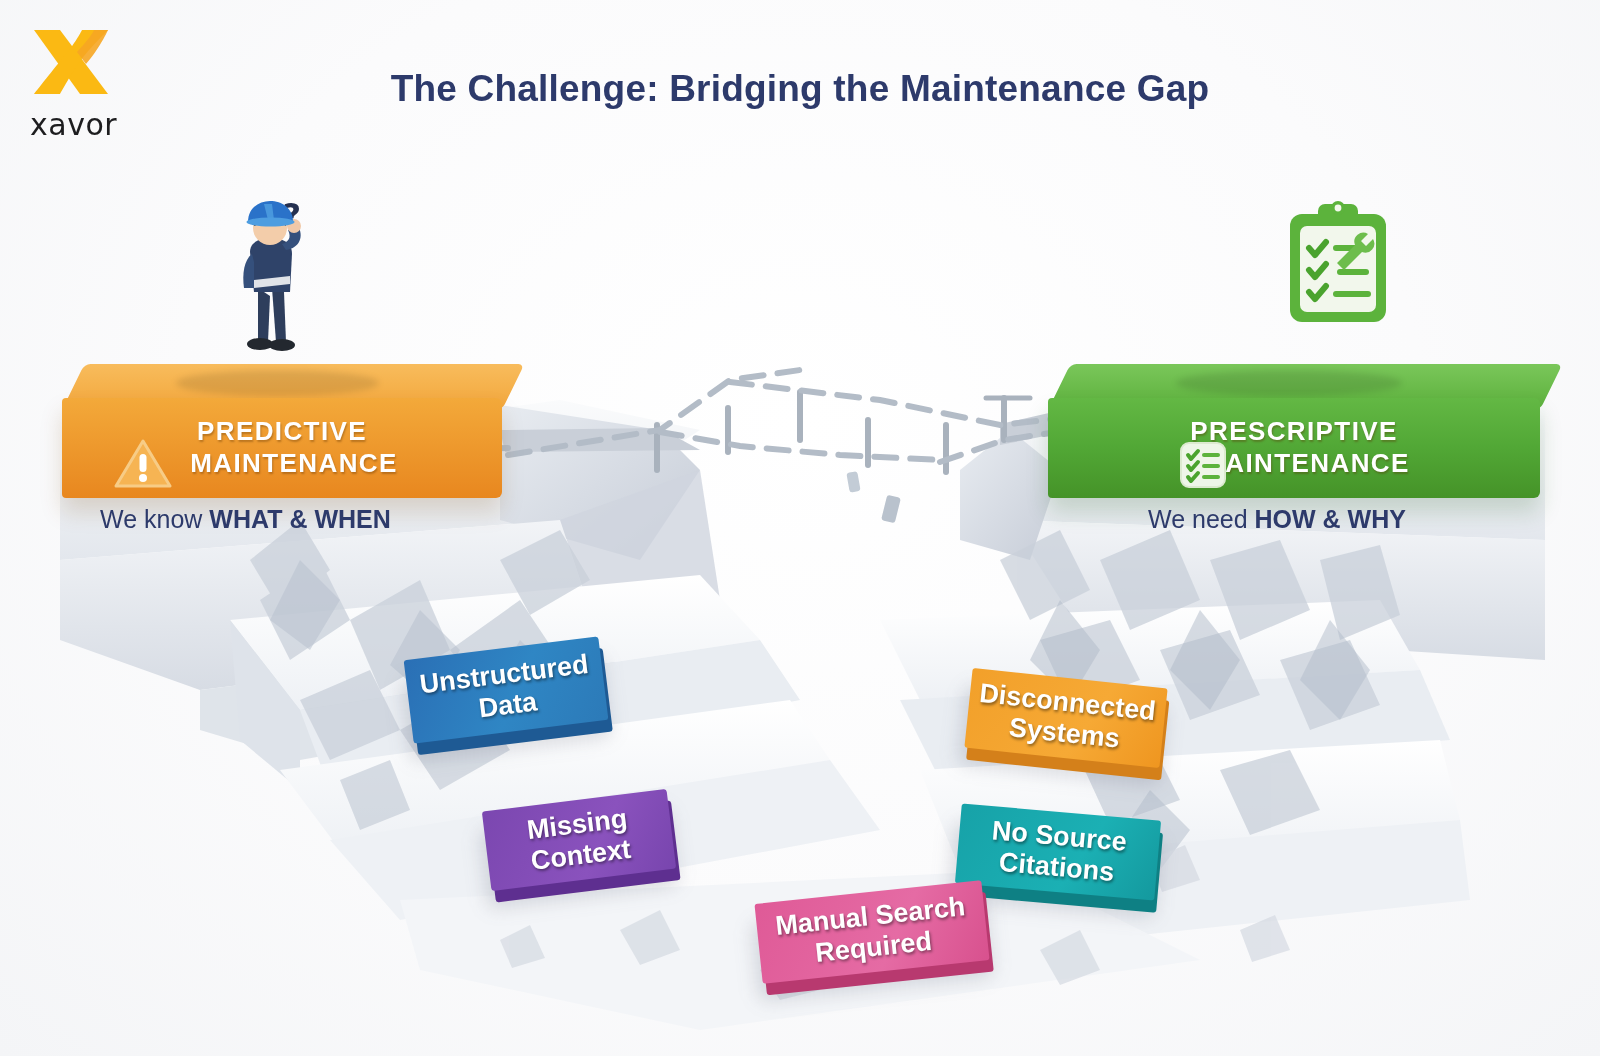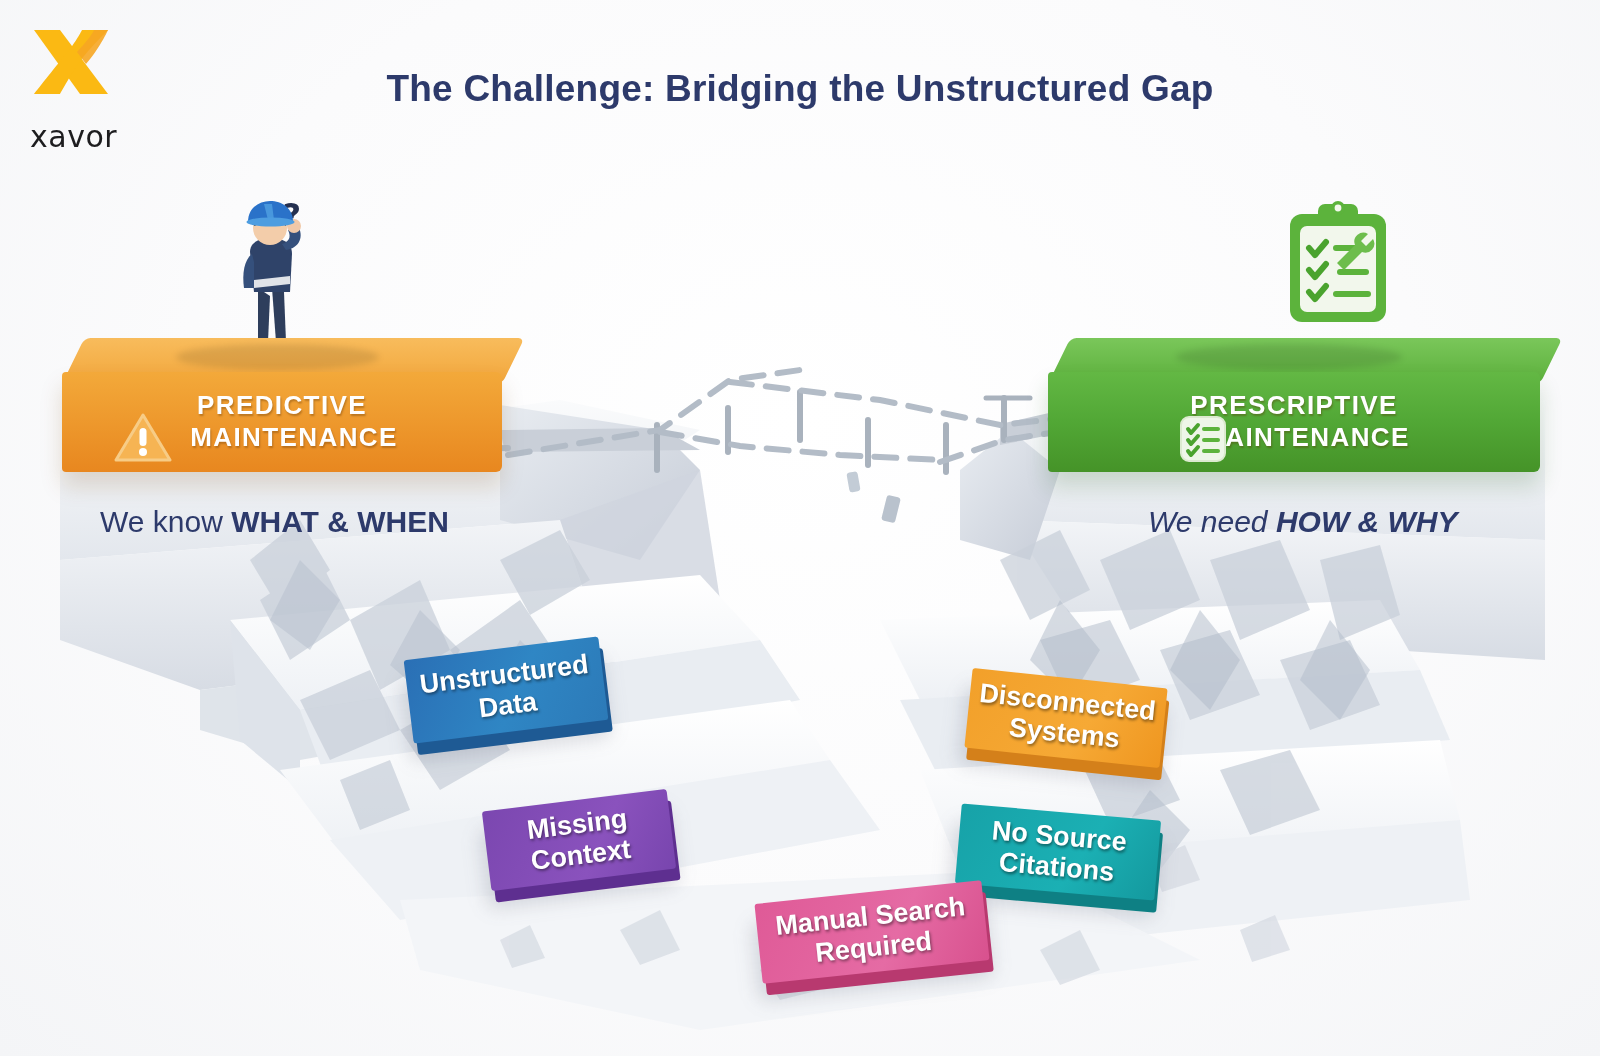--- a/index.html
+++ b/index.html
@@ -12,35 +12,35 @@
     position: relative;
     width: 1600px; height: 1056px;
     background: radial-gradient(ellipse at 50% 40%, #ffffff 0%, #fbfbfc 55%, #f4f5f7 100%);
   }
 
   
   #logo { position: absolute; left: 30px; top: 22px; width: 120px; height: 125px; }
   #logo svg { display: block; }
   #logo .wordmark {
     font-size: 30px; letter-spacing: 0.5px; color: #1d1d1f;
-    font-family: "DejaVu Sans", sans-serif; line-height: 1; margin-top: 20px;
+    font-family: "DejaVu Sans", sans-serif; line-height: 1; margin-top: 8px;
   }
 
   
   #title {
     position: absolute; left: 0; right: 0; top: 68px;
     text-align: center; color: #2d3a6b;
     font-size: 37px; font-weight: 600; letter-spacing: 0.2px;
   }
 
   
   #terrain { position: absolute; left: 0; top: 0; width: 1600px; height: 1056px; }
 
   
-  .platform { position: absolute; }
+  .platform { position: absolute; margin-top: 26px; }
   .plat-face {
     position: absolute; left: 0; top: 34px;
     width: 100%; height: 100px;
     border-radius: 4px 6px 6px 4px;
   }
   .plat-top {
     position: absolute; left: 0; top: 0; width: 100%; height: 46px;
     border-radius: 6px;
   }
   .plat-label {
@@ -74,25 +74,25 @@
   .plat-ellipse {
     position: absolute; top: 6px; left: 26%; width: 46%; height: 26px;
     border-radius: 50%; background: rgba(0,0,0,.10); filter: blur(3px);
   }
 
   .warn-icon { position: absolute; left: 52px; top: 74px; z-index: 5; }
   .check-icon { position: absolute; left: 130px; top: 76px; z-index: 5; }
 
   
   .caption {
-    position: absolute; color: #2d3a6b; font-size: 30px; white-space: nowrap;
+    position: absolute; color: #2d3a6b; font-size: 25px; white-space: nowrap;
   }
   .caption b { font-weight: 700; }
   #caption-left  { left: 100px;  top: 505px; }
-  #caption-right { left: 1148px; top: 505px; font-style: italic; }
+  #caption-right { left: 1148px; top: 505px; }
 
   
   #gap-label {
     position: absolute; left: 618px; top: 572px;
     color: #d0181b; font-size: 26px; font-weight: 700; letter-spacing: 1.1px;
   }
 
   
   #worker { position: absolute; left: 206px; top: 196px; width: 130px; height: 160px; }
   #qmarks {
@@ -267,21 +267,21 @@
 
   <div id="logo">
     <svg width="86" height="80" viewBox="0 0 86 80">
       <path d="M4 8 L30 8 L78 72 L50 72 Z" fill="#FBB913"></path>
       <path d="M52 8 L78 8 C78 8 56 30 48 42 C40 54 30 72 30 72 L4 72 C4 72 26 44 36 32 C46 20 52 8 52 8 Z" fill="#FBB913"></path>
       <path d="M47 30 C62 14 64 8 64 8 L78 8 C78 8 70 26 56 42 Z" fill="#F6A623" opacity=".9"></path>
     </svg>
     <div class="wordmark">xavor</div>
   </div>
 
-  <div id="title">The Challenge: Bridging the Unstructured Gap</div>
+  <div id="title">The Challenge: Bridging the Maintenance Gap</div>
 
   <div id="qmarks">??</div>
   <svg id="worker" viewBox="0 0 130 160">
 
     <path d="M52 92 L52 146 L62 146 L64 100 Z" fill="#2e3e5c"></path>
     <path d="M66 92 L70 146 L80 146 L78 96 Z" fill="#2e3e5c"></path>
 
     <ellipse cx="54" cy="148" rx="13" ry="6" fill="#23282f"></ellipse>
     <ellipse cx="76" cy="149" rx="13" ry="6" fill="#23282f"></ellipse>
 

